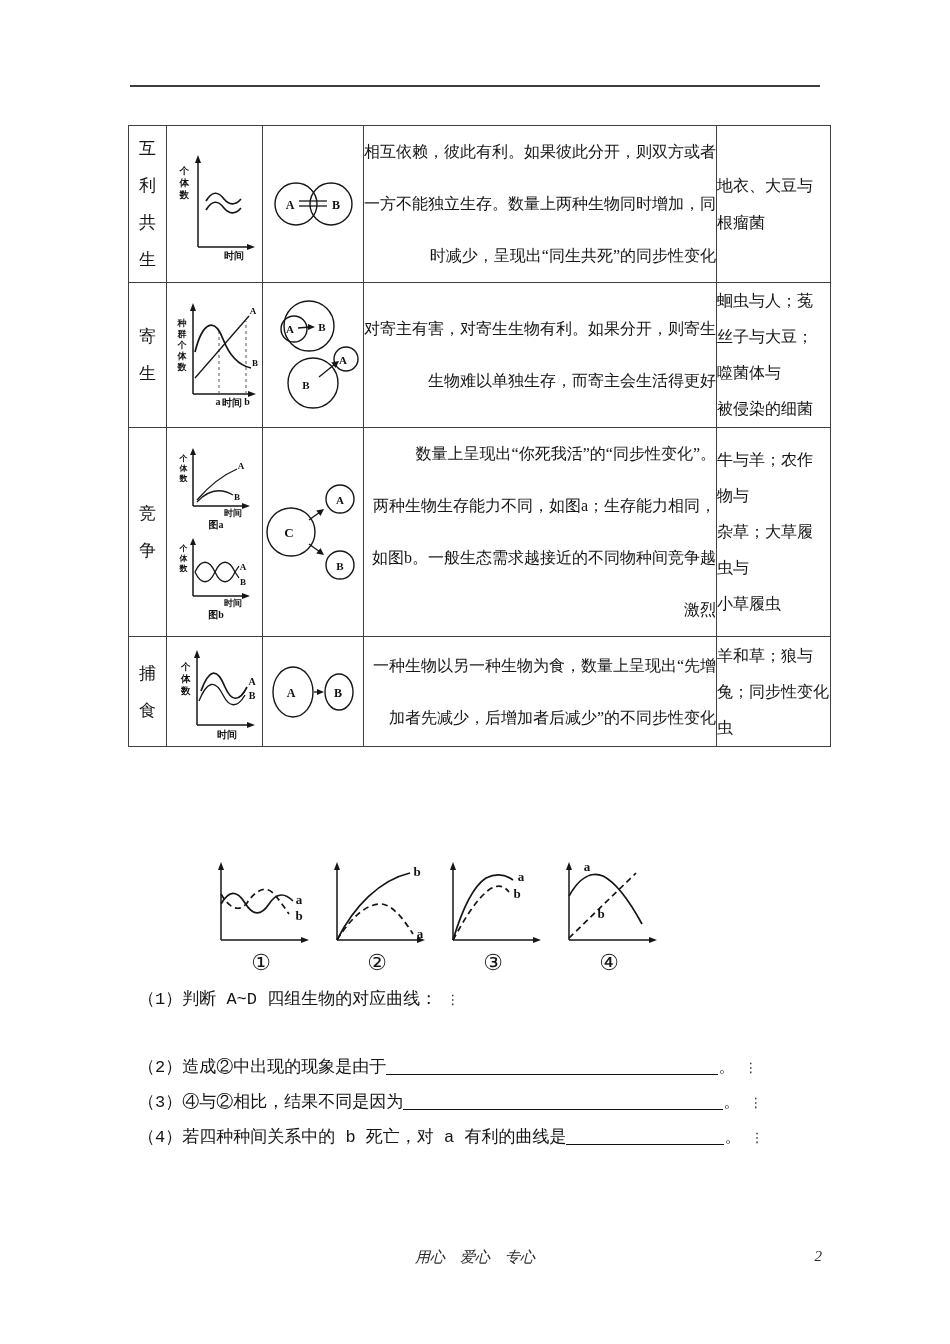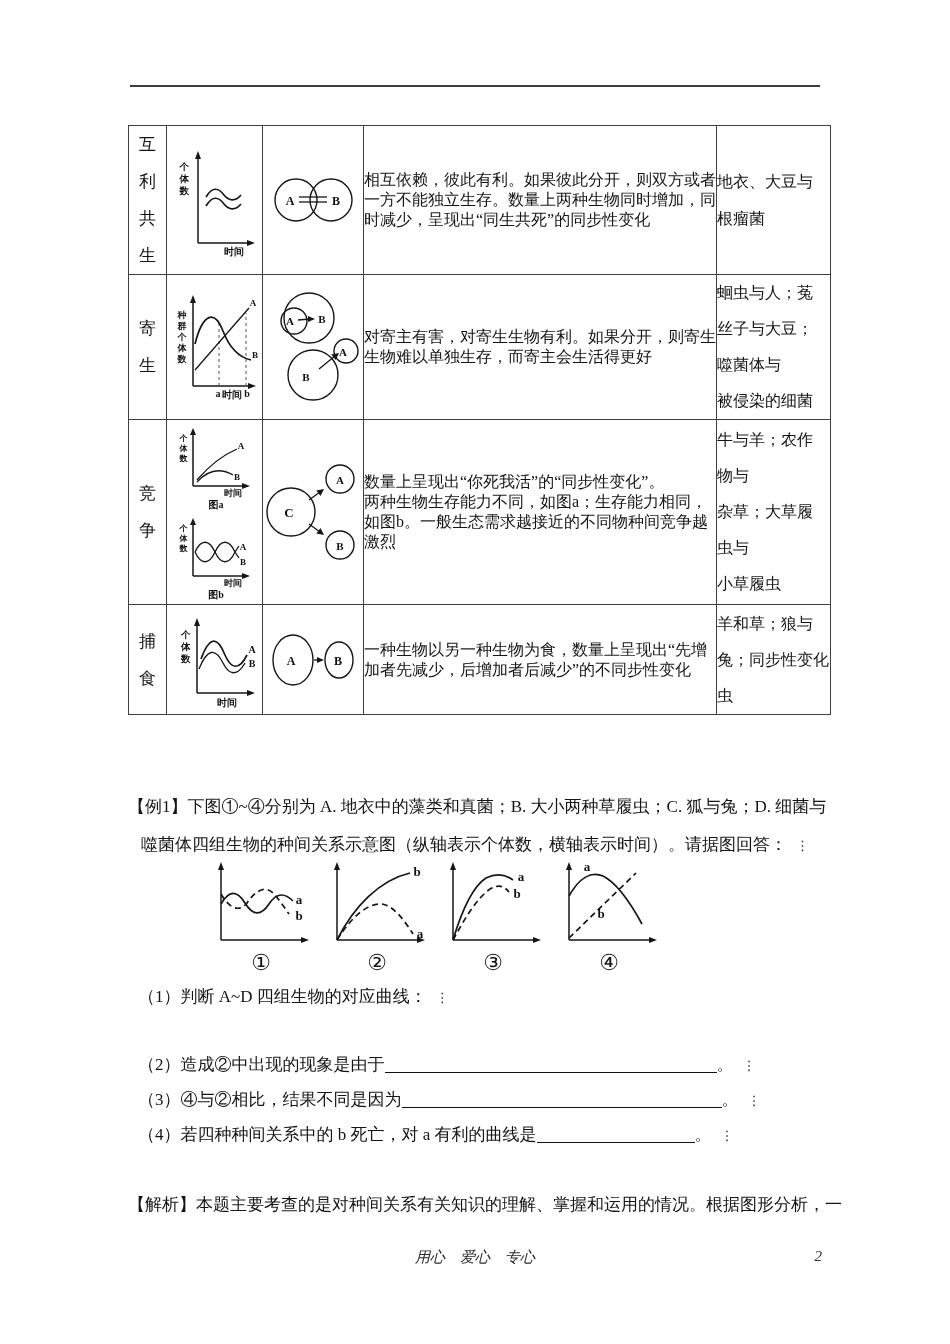--- a/index.html
+++ b/index.html
@@ -8,21 +8,21 @@
     font-family:"Liberation Serif","DejaVu Serif",serif;
     position:relative;overflow:hidden;
   }
   .hr-top{position:absolute;left:130px;top:85px;width:690px;height:2px;background:#3d3d3d;}
 
   
   table.rel{position:absolute;left:128px;top:125px;border-collapse:collapse;table-layout:fixed;}
   table.rel td{border:1.5px solid #3f3f3f;padding:0;vertical-align:middle;overflow:hidden;}
   .vname{margin:0 auto;width:1.25em;text-align:center;word-break:break-all;
          line-height:37px;font-size:17px;}
-  .desc{font-size:16px;line-height:20px;padding:2px 9px;white-space:pre-line;text-align:left;}
+  .desc{font-size:16px;line-height:52px;padding:2px 9px;white-space:pre-line;text-align:right;}
   .exm{font-size:16px;line-height:37px;padding:2px 7px;white-space:pre-line;text-align:left;margin-top:32px;}
   .gbox{position:relative;margin:0 auto;}
   .vlbl{position:absolute;width:1em;word-break:break-all;
         font-weight:bold;color:#111;}
   svg{display:block;}
   svg text{font-family:"Liberation Serif","DejaVu Serif",serif;fill:#111;}
   .crv{fill:none;stroke:#161616;stroke-width:1.7;}
   .crvThin{fill:none;stroke:#161616;stroke-width:1.3;}
   .dash{stroke-dasharray:6 4;}
   .dashv{fill:none;stroke:#555;stroke-width:1;stroke-dasharray:3 3;}
@@ -30,21 +30,21 @@
   .ah{fill:#161616;stroke:none;}
   .cir{fill:none;stroke:#161616;stroke-width:1.4;}
 
   
   .example{position:absolute;left:128px;top:788px;width:706px;height:470px;font-size:17px;}
   .intro{margin:0;line-height:38px;padding-left:13px;text-indent:-13px;}
   .mk{font-size:13px;margin-left:9px;color:#222;letter-spacing:1px;}
   .graphrow{position:absolute;left:80px;top:70px;display:flex;gap:10px;}
   .exg{width:106px;text-align:center;}
   .exg .num{font-size:22px;line-height:26px;margin-top:-2px;}
-  .qline{position:absolute;left:10px;white-space:nowrap;line-height:21px;}
+  .qline{position:absolute;left:10px;white-space:nowrap;line-height:28px;font-family:Liberation Mono, monospace;}
   .blank{display:inline-block;border-bottom:1.4px solid #111;height:16px;vertical-align:-3px;}
   .answers .albl{margin-left:14px;}
   .answers .albl:first-child{margin-left:8px;}
 
   
   .footer{position:absolute;left:128px;top:1248px;width:694px;font-size:15px;color:#2a2a2a;font-style:italic;}
   .footer .motto{display:block;text-align:center;}
   .footer .pnum{position:absolute;right:0;top:0;}
 </style>
 </head>
@@ -244,21 +244,20 @@
       </td>
       <td class="desc">一种生物以另一种生物为食，数量上呈现出“先增加者先减少，后增加者后减少”的不同步性变化</td>
       <td class="exm" style="line-height:36px">羊和草；狼与
 兔；同步性变化
 虫</td>
     </tr>
   </tbody>
     </table>
 
   <div class="example">
-    <p class="intro"><span>【例1】下图①~④分别为 A. 地衣中的藻类和真菌；B. 大小两种草履虫；C. 狐与兔；D. 细菌与噬菌体四组生物的种间关系示意图（纵轴表示个体数，横轴表示时间）。请据图回答：</span><span class="mk">⋮</span></p>
 
     <div class="graphrow">
       <div class="exg">
         <svg width="106" height="94" viewBox="0 0 106 94">
           <path class="ax" d="M13,82 L13,9"></path>
             <polygon class="ah" points="13,4 10,12 16,12"></polygon>
           <path class="ax" d="M13,82 L95,82"></path>
             <polygon class="ah" points="101,82 93,79 93,85"></polygon>
           <path class="crv" d="M13,46 C21,32 29,32 37,45 C45,58 53,58 61,46 C69,34 77,35 85,43"></path>
           <path class="crv dash" d="M13,36 C21,50 31,55 39,45 C47,33 57,27 65,35 C71,41 76,49 81,56"></path>
@@ -311,21 +310,20 @@
     <div class="qline" style="top:198px"><span>（1）判断 A~D 四组生物的对应曲线：</span><span class="mk">⋮</span></div>
 
 
     <div class="qline" style="top:266px"><span>（2）造成②中出现的现象是由于</span><span class="blank" style="width:332px"></span><span>。</span><span class="mk">⋮</span></div>
 
     <div class="qline" style="top:301px"><span>（3）④与②相比，结果不同是因为</span><span class="blank" style="width:320px"></span><span>。</span><span class="mk">⋮</span></div>
 
     <div class="qline" style="top:336px"><span>（4）若四种种间关系中的 b 死亡，对 a 有利的曲线是</span><span class="blank" style="width:158px"></span><span>。</span><span class="mk">⋮</span></div>
 
 
-    <div class="qline" style="top:406px;left:0"><span>【解析】本题主要考查的是对种间关系有关知识的理解、掌握和运用的情况。根据图形分析，一</span></div>
   </div>
 
   <div class="footer">
     <span class="motto">用心　爱心　专心</span>
     <span class="pnum">2</span>
   </div>
 
 </div>
 
 </body></html>

